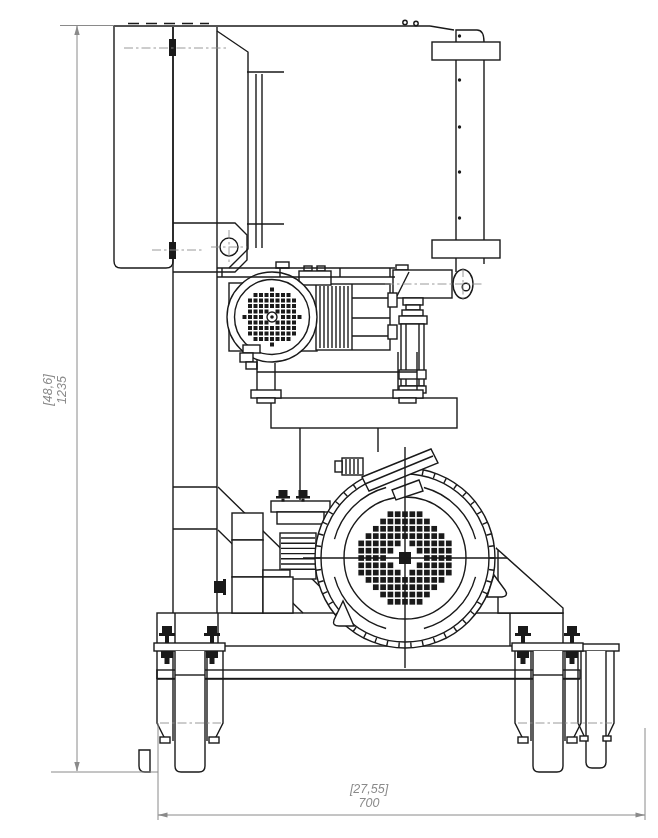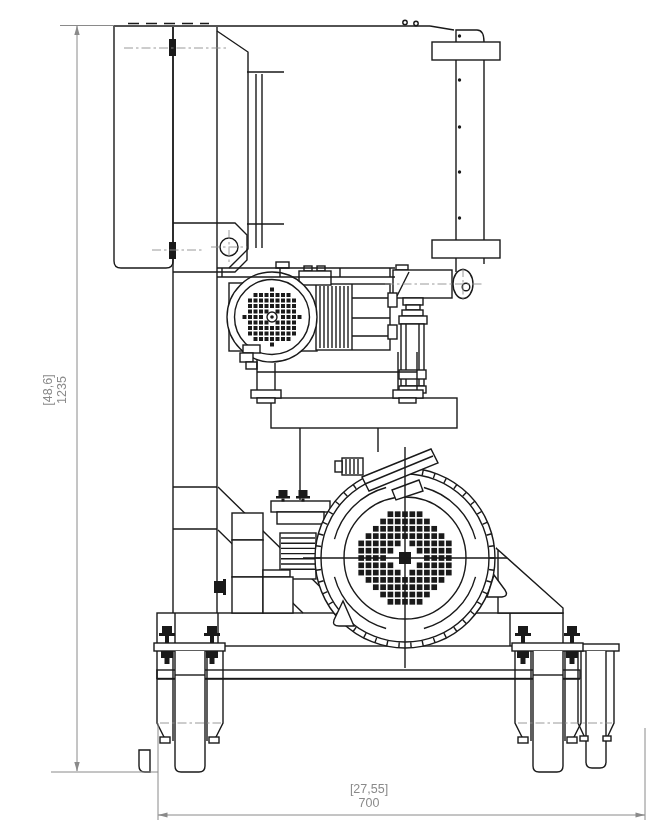--- a/index.html
+++ b/index.html
@@ -1,17 +1,17 @@
 <!DOCTYPE html>
 <html style="--ink: #1a1a1a; --dim: #8a8a8a; --bg: #ffffff;"><head>
 <meta charset="utf-8">
 <style>
   :root { --ink:#1a1a1a; --dim:#8a8a8a; --bg:#ffffff; }
   html,body { margin:0; padding:0; background:var(--bg); }
-  .canvas { position:relative; width:658px; height:838px; background:var(--bg); overflow:hidden; }
+  .canvas { position:relative; width:658px; height:838px; background:var(--bg); overflow:hidden;font-style:italic; }
   svg line, svg path, svg rect, svg circle, svg ellipse, svg polygon, svg polyline {
     stroke: var(--ink); fill: none; stroke-width: 1.4; stroke-linejoin: miter;
   }
   svg .fw { fill:#ffffff; }
   svg .fk { fill:var(--ink); stroke:none; }
   svg .dimln { stroke:var(--dim); stroke-width:1; }
   svg .dimfill { fill:var(--dim); stroke:none; }
   svg .cl { stroke:#8f8f8f; stroke-width:0.9; stroke-dasharray:9 3 2.5 3; }
   svg text.dimtext {
     font-family:"Liberation Sans", sans-serif; font-size:12.5px;

